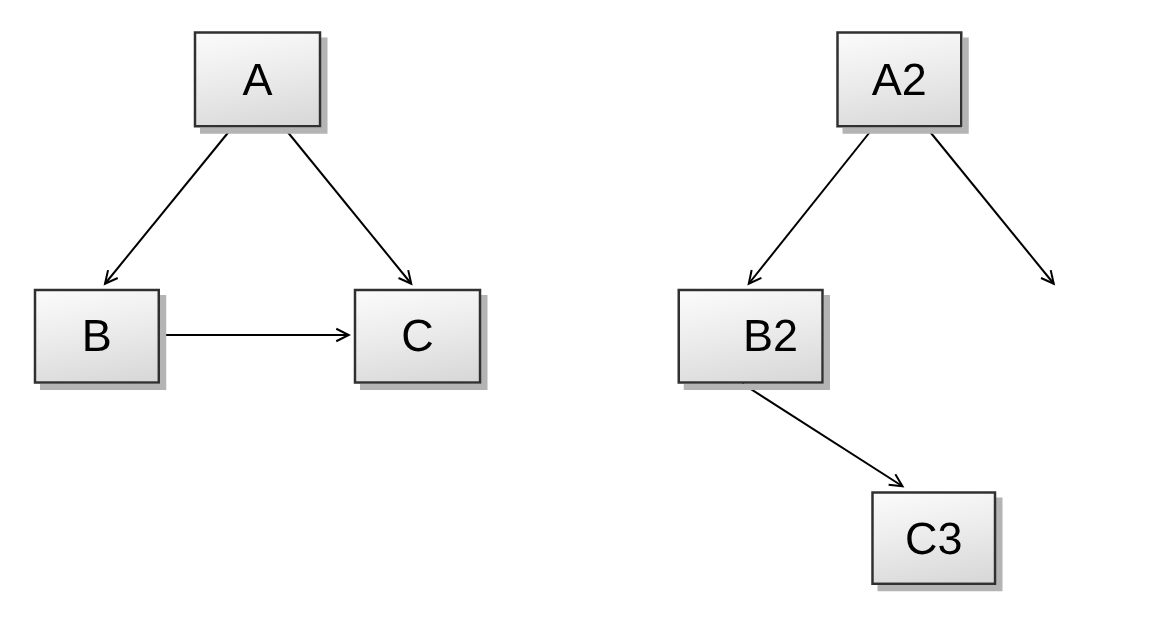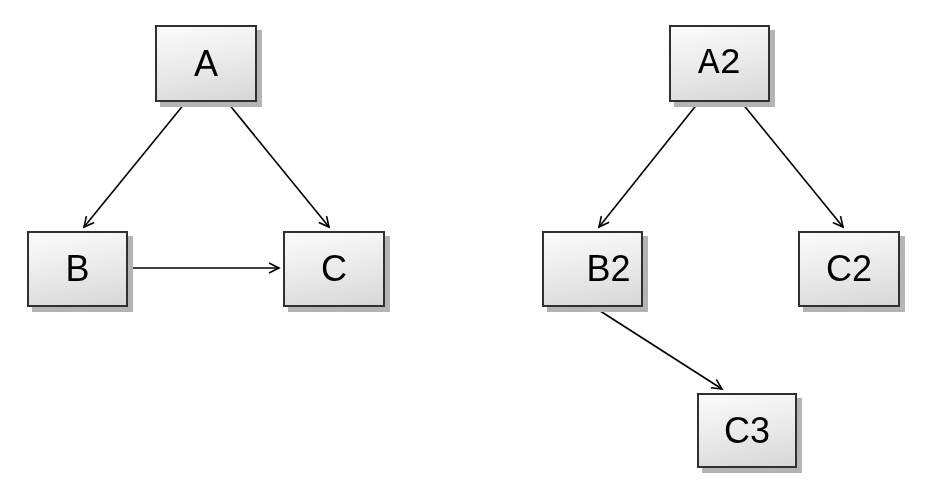--- a/index.html
+++ b/index.html
@@ -70,26 +70,23 @@
   <div class="node" style="left:155px; top:25px; width:102px; height:77px;">
     <span class="node-label">A</span>
   </div>
   <div class="node" style="left:27px; top:231px; width:101px; height:76px;">
     <span class="node-label">B</span>
   </div>
   <div class="node" style="left:283px; top:231px; width:102px; height:76px;">
     <span class="node-label">C</span>
   </div>
 
-  <div class="node" style="left:669px; top:25px; width:101px; height:77px;font-family:Liberation Mono, monospace;">
+  <div class="node" style="left:669px; top:25px; width:101px; height:77px;">
     <span class="node-label">A2</span>
   </div>
-  <div class="node" style="left:542px; top:231px; width:101px; height:76px;padding-left:32px;">
+  <div class="node" style="left:542px; top:231px; width:117px; height:76px;padding-left:32px;">
     <span class="node-label">B2</span>
-  </div>
-  <div class="node" style="left:798px; top:231px; width:102px; height:76px;">
-    <span class="node-label">C2</span>
   </div>
   <div class="node" style="left:677px; top:393px; width:100px; height:75px;margin-left:20px;">
     <span class="node-label">C3</span>
   </div>
 
 </div>
 
 </body></html>

